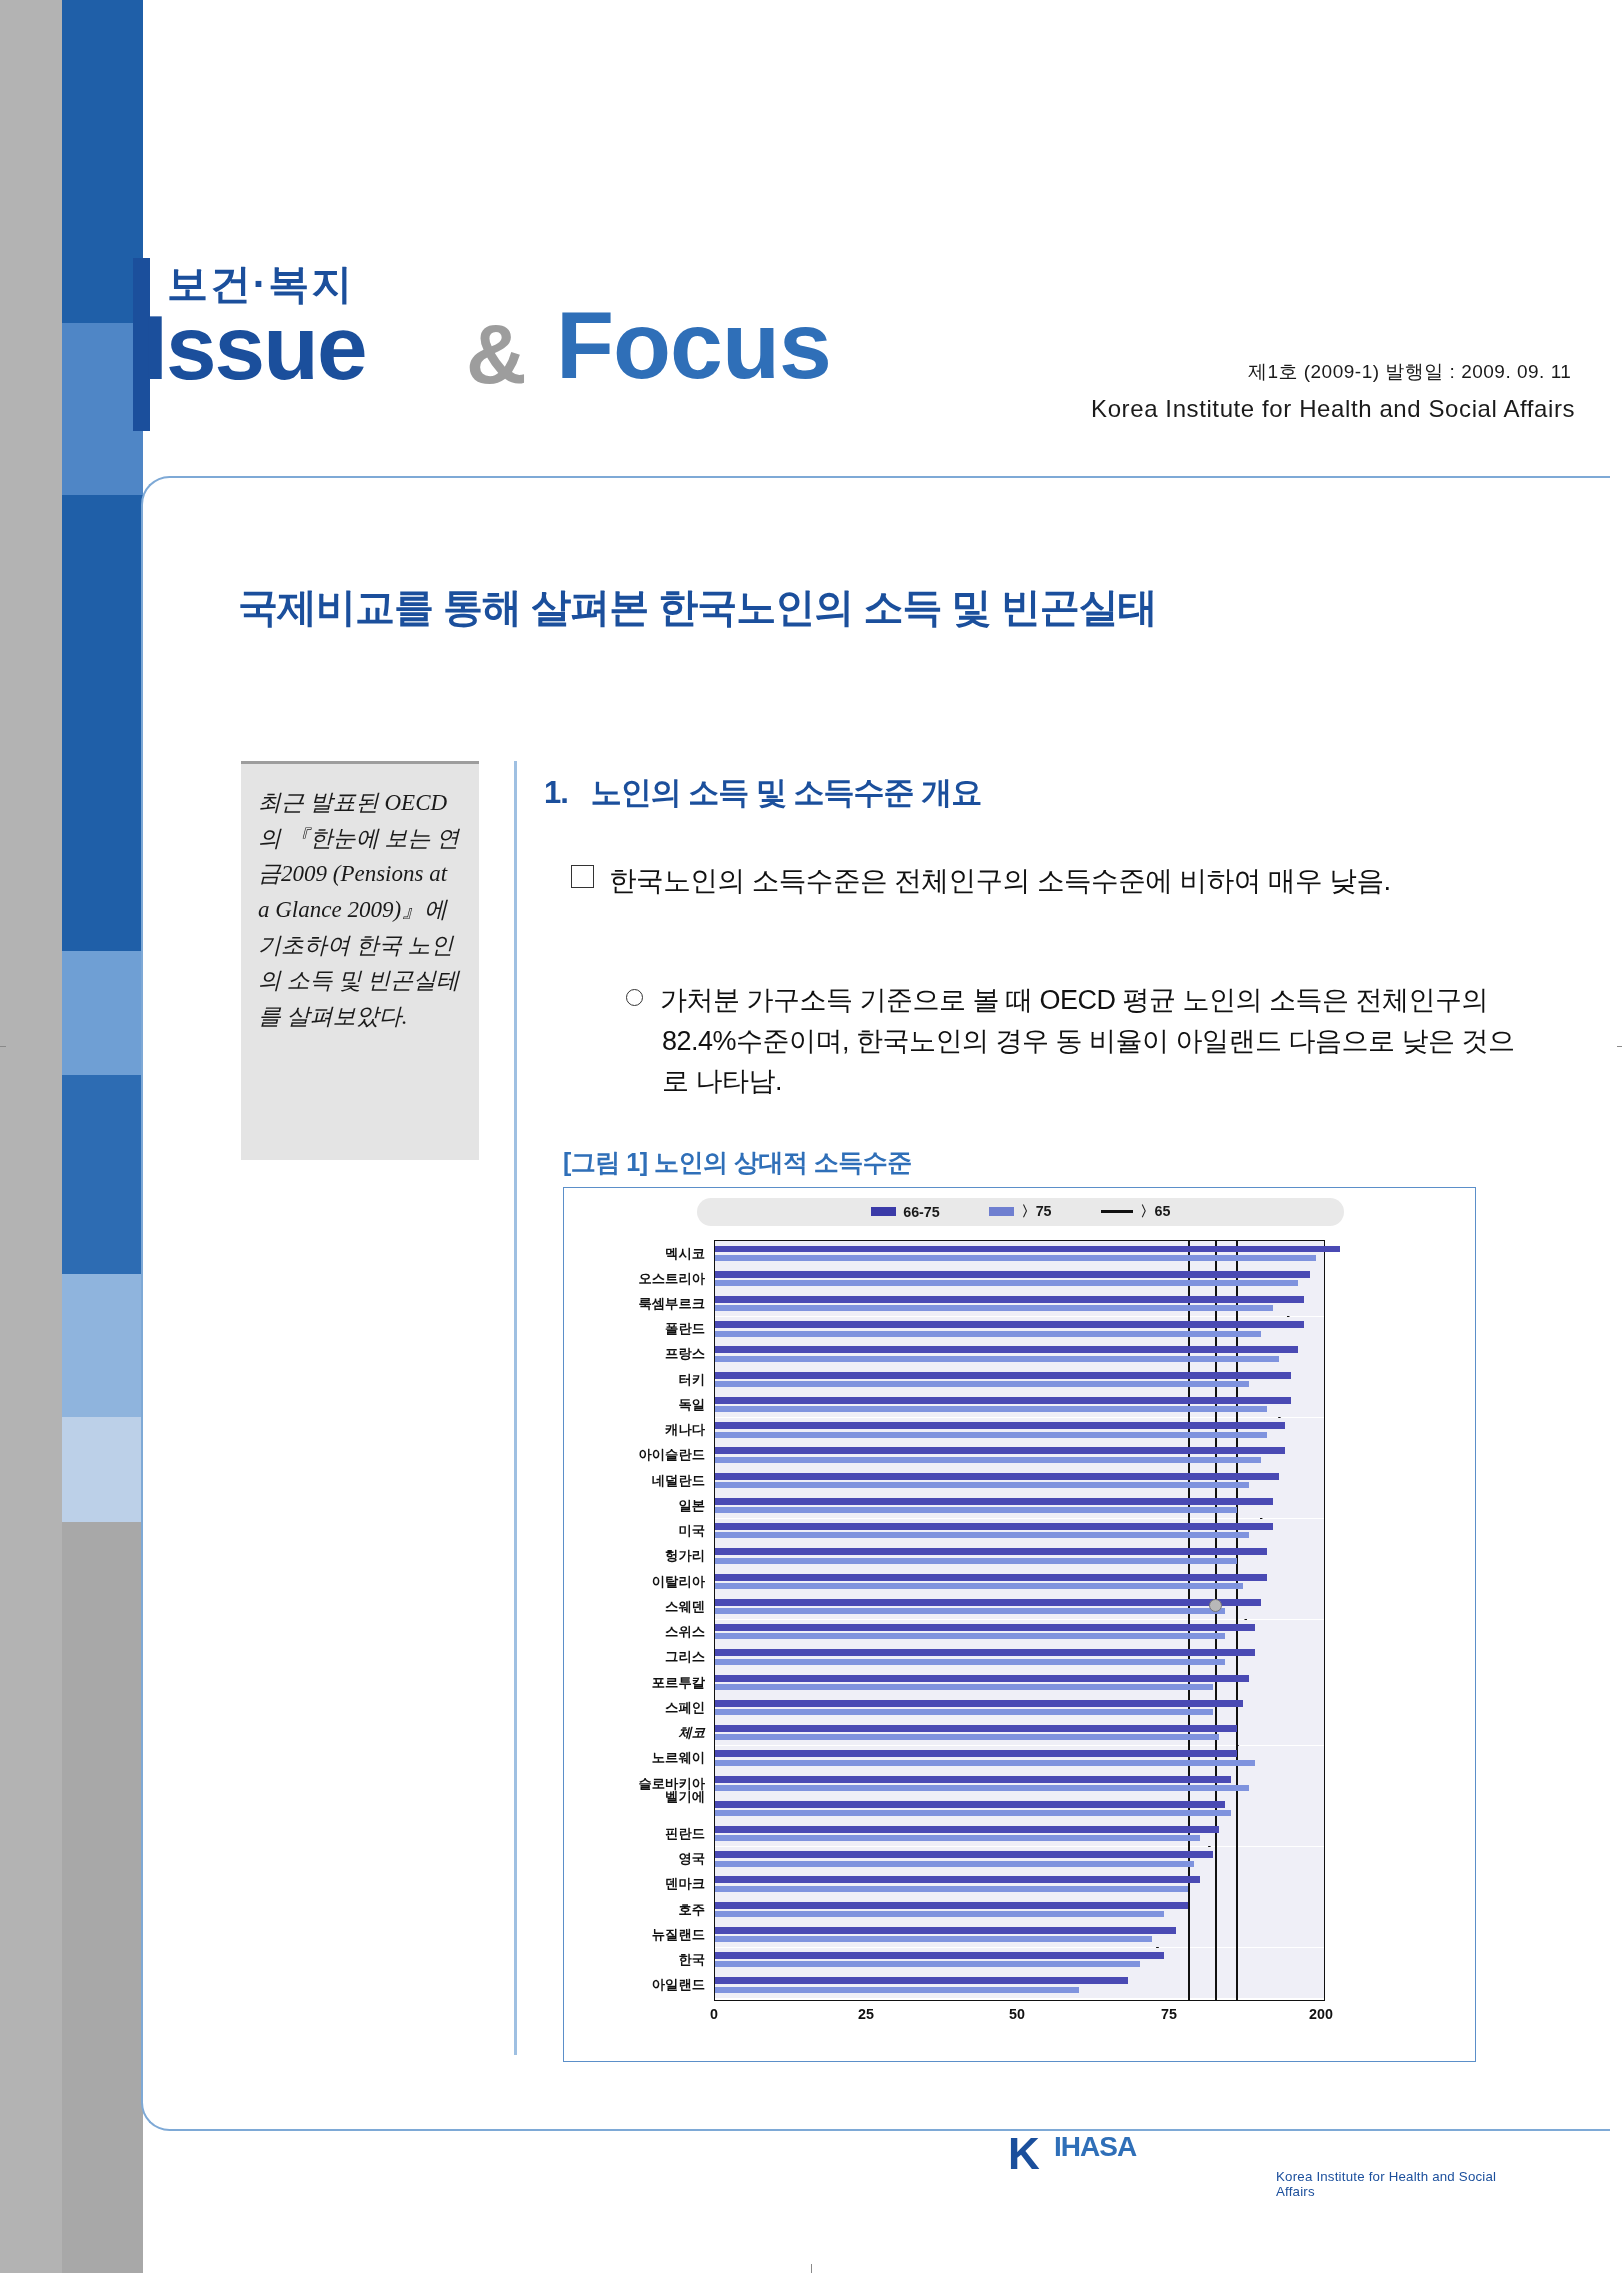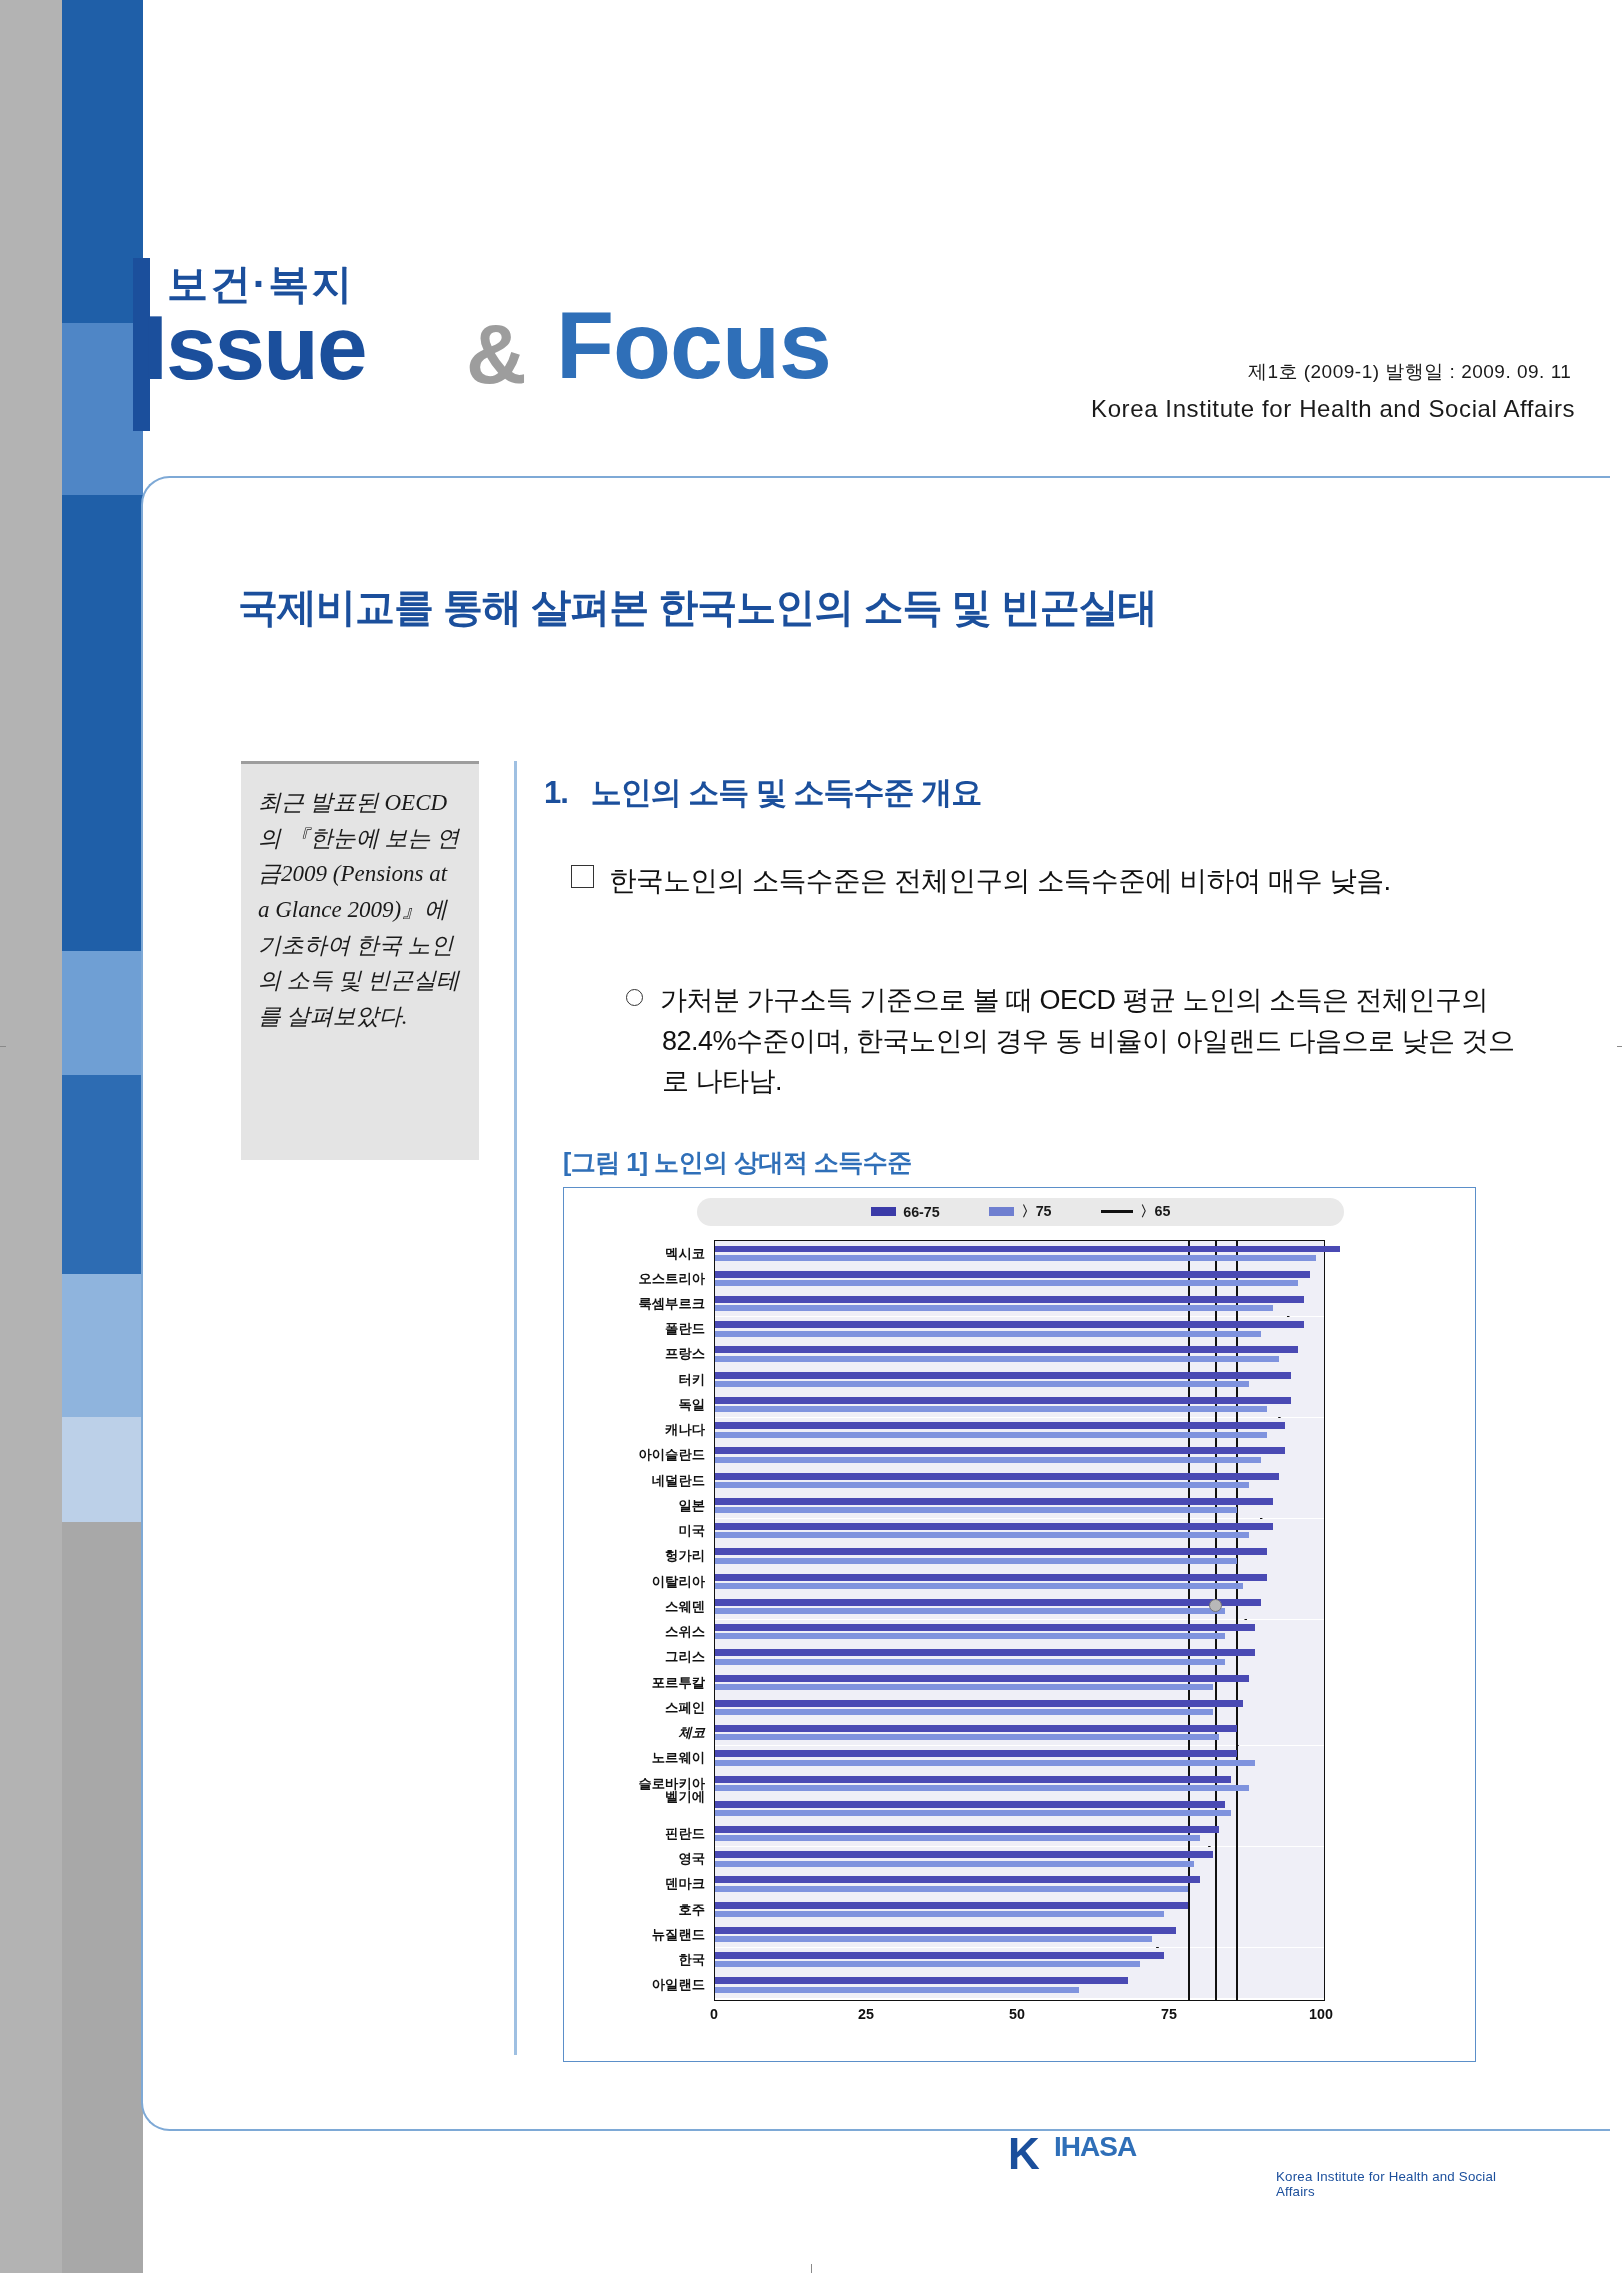--- a/index.html
+++ b/index.html
@@ -527,21 +527,21 @@
       <div class="bar-b" style="top: 720px; left: 0px; width: 425px;"></div>
       <div class="bar-a" style="top: 736px; left: 0px; width: 413px;"></div>
       <div class="bar-b" style="top: 746px; left: 0px; width: 364px;"></div>
     </div>
 
   <div class="xaxis" id="xaxis">
       <div class="xtick" style="left: 0px;">0</div>
       <div class="xtick" style="left: 152px;">25</div>
       <div class="xtick" style="left: 303px;">50</div>
       <div class="xtick" style="left: 455px;">75</div>
-      <div class="xtick" style="left: 607px;">100</div>
+      <div class="xtick" style="left: 607px;">200</div>
     </div>
 
 <div class="marker-dot" style="left: 645px; top: 411px;"></div>
   </div>
 
 <div class="footer">
   <span class="kihasa-k">K</span>
   <span class="kihasa-rest">IHASA</span>
   <span class="kihasa-eng">Korea Institute for Health and Social Affairs</span>
 </div>

